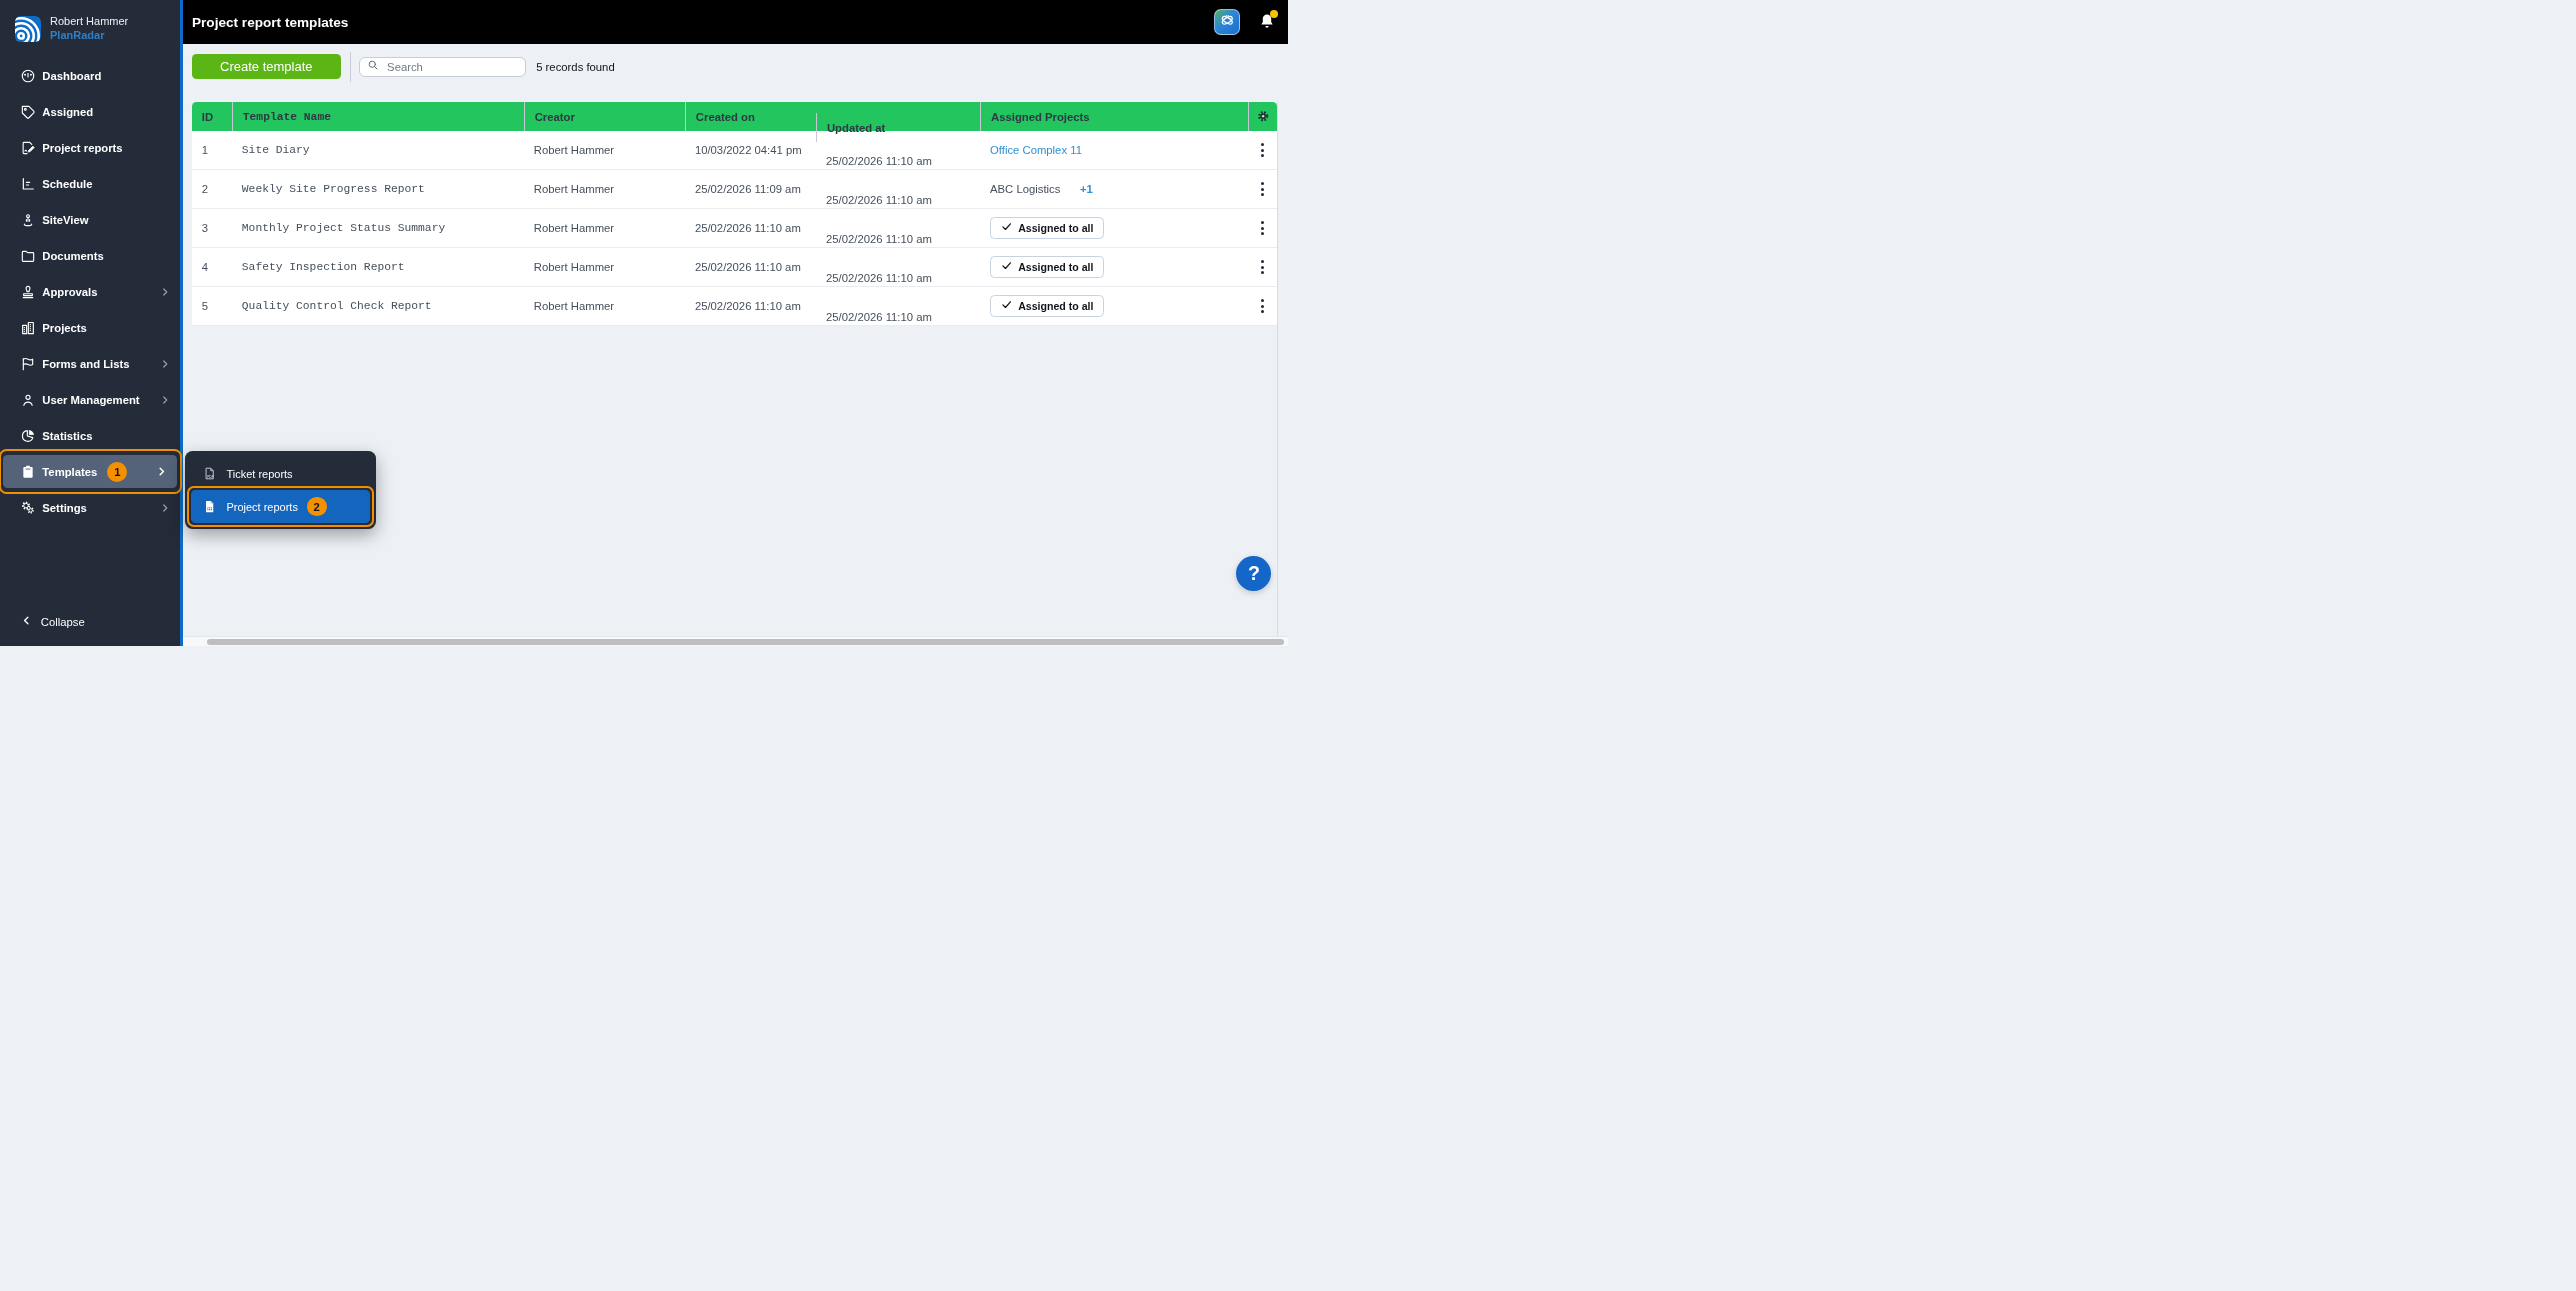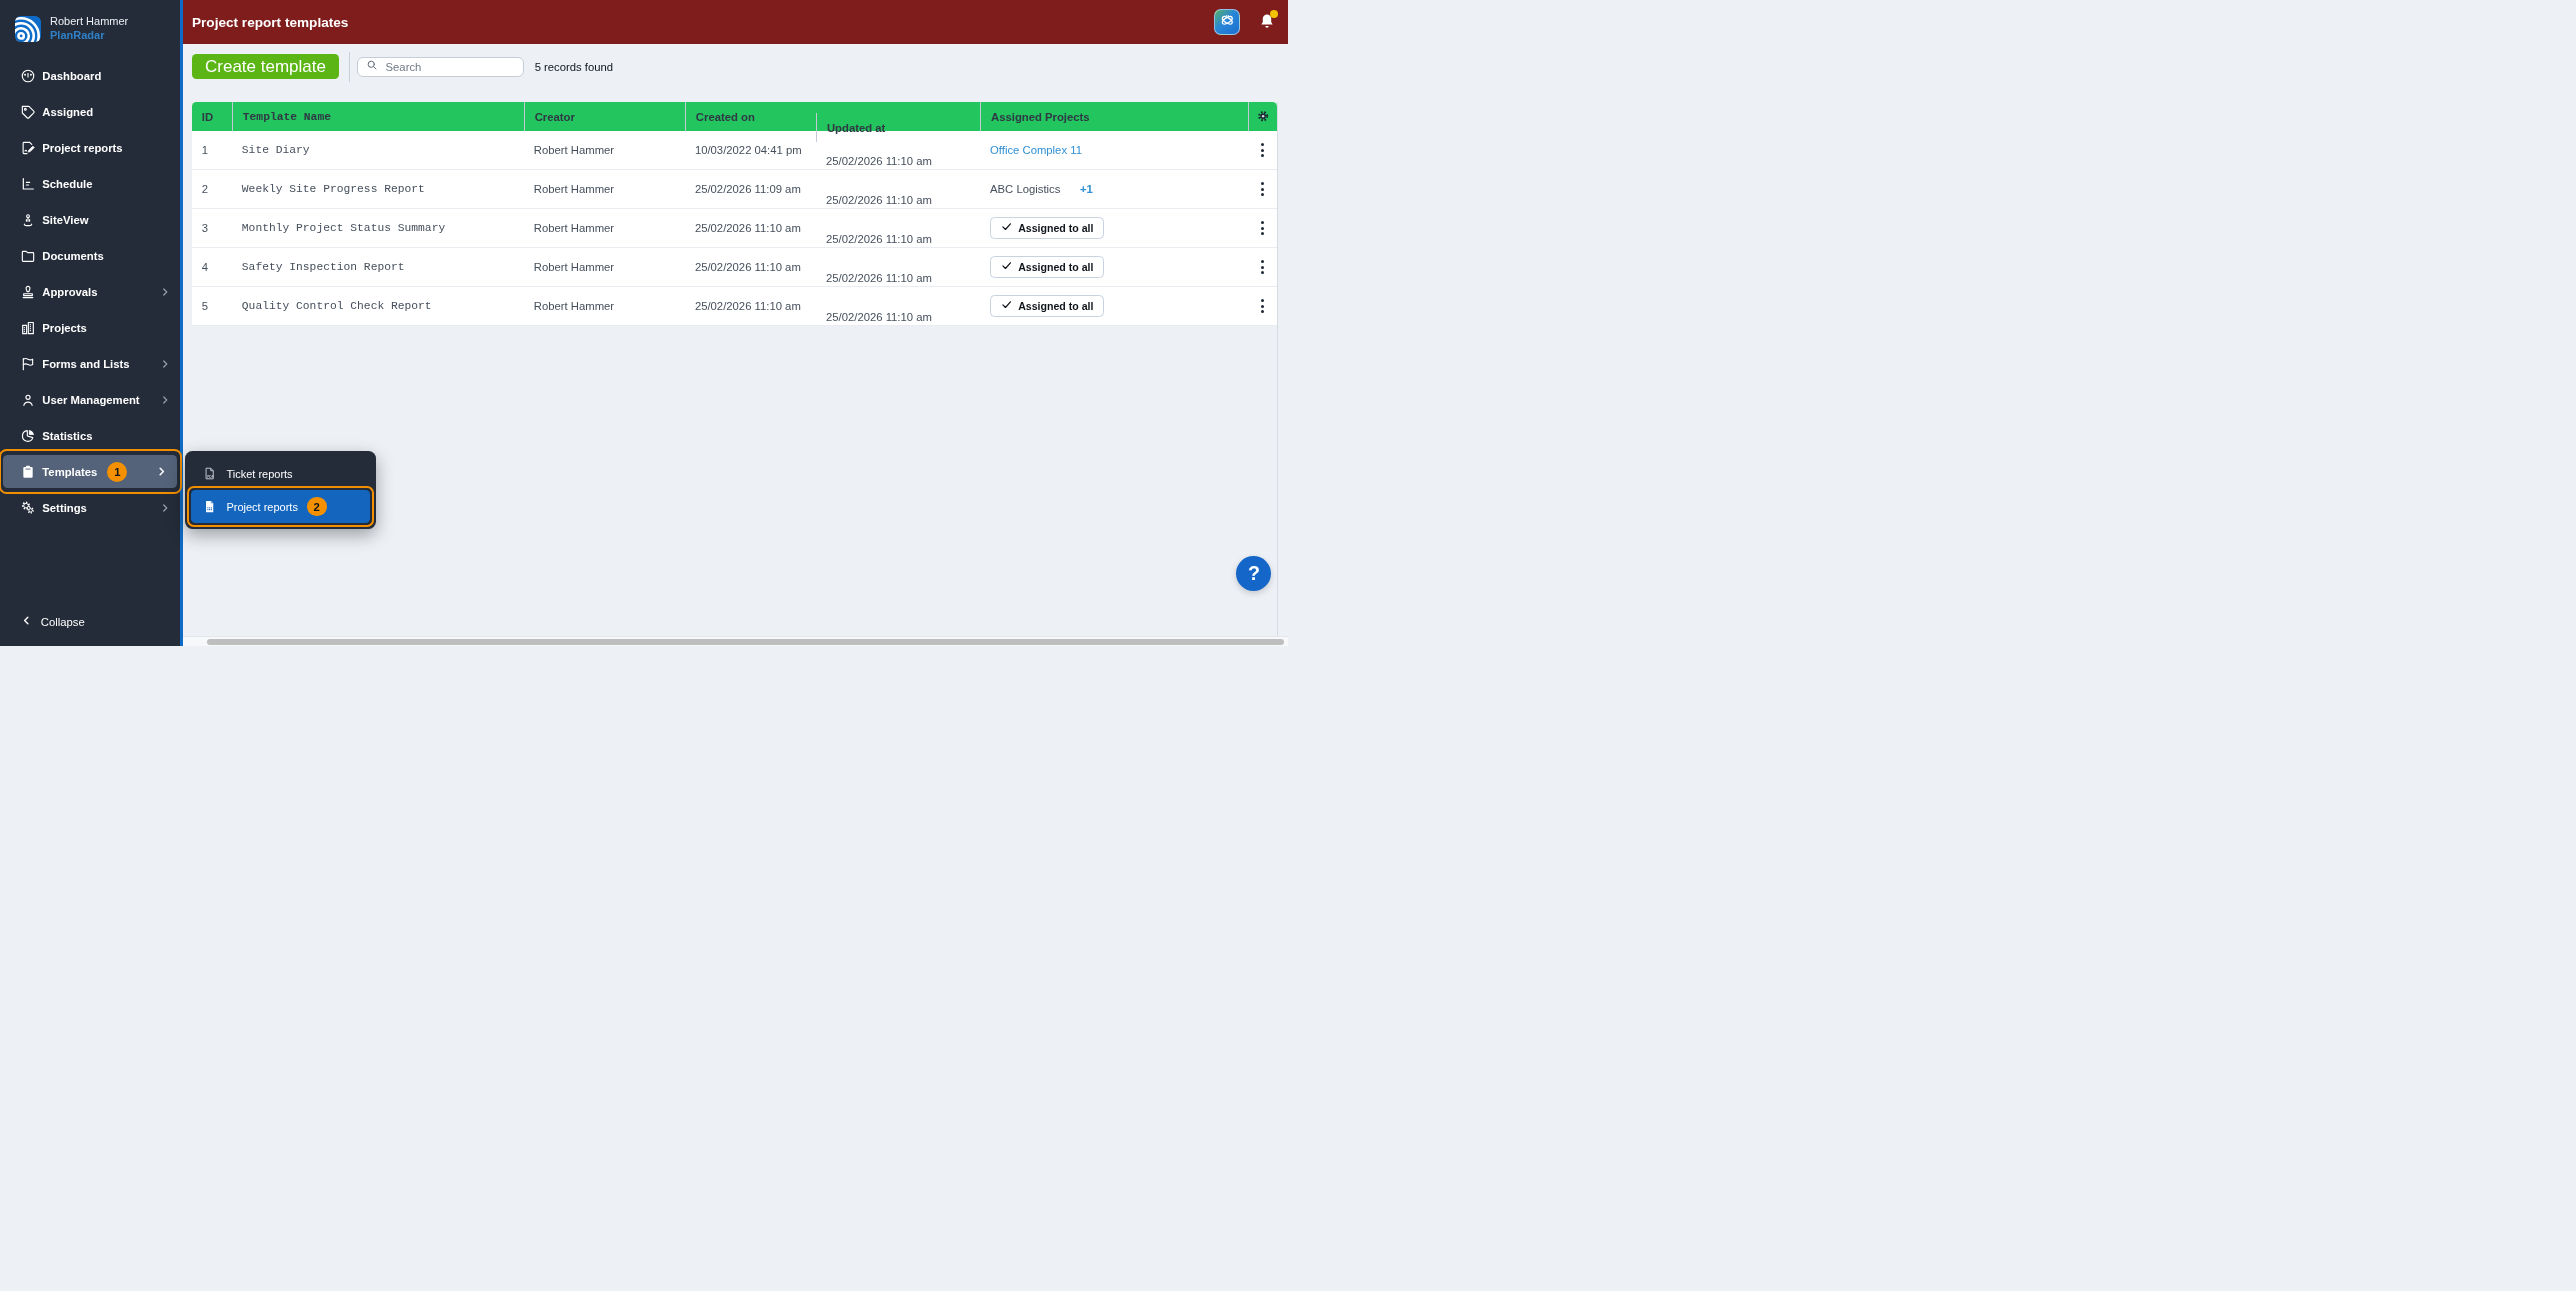--- a/index.html
+++ b/index.html
@@ -26,29 +26,29 @@
   
   .flyout{position:absolute;left:185px;top:451px;width:191px;height:78px;background:#242C39;border-radius:7.5px;padding:6px;box-sizing:border-box;box-shadow:0 6px 16.6px rgba(0,0,0,.35);z-index:7;}
   .fitem{position:relative;display:flex;align-items:center;height:33px;padding:0 7.5px 0 10.6px;color:#fff;font-size:11px;border-radius:4.5px;cursor:pointer;}
   .fitem .ic{width:15px;height:15px;margin-right:9.8px;flex:0 0 15px;}
   .fitem.selected{background:#1465BE;}
   .fitem .ann-ring{inset:-3.8px;border-radius:6.8px;}
   .fitem .badge{width:19.6px;height:19.6px;margin-left:9px;}
 
   
   .main{position:absolute;left:183px;top:0;right:0;bottom:0;}
-  .tophdr{height:44px;background:#7f1d1d;display:flex;align-items:center;padding:0 12px 0 9px;}
+  .tophdr{height:44px;background:#000000;display:flex;align-items:center;padding:0 12px 0 9px;}
   .title{color:#fff;font-size:13.6px;font-weight:700;}
   .hdr-right{margin-left:auto;display:flex;align-items:center;gap:18px;}
   .appbtn{width:26px;height:26px;border-radius:6.8px;border:1.5px solid rgba(255,255,255,.5);background:linear-gradient(135deg,#55B266 0%,#2A86D8 45%,#1B6FD0 100%);display:flex;align-items:center;justify-content:center;cursor:pointer;box-sizing:border-box;}
   .bellwrap{position:relative;width:18px;height:19.6px;cursor:pointer;}
   .belldot{position:absolute;right:-2.3px;top:-2.3px;width:8.3px;height:8.3px;border-radius:50%;background:#F5C400;}
 
   .toolbar{display:flex;align-items:center;margin:6.8px 0 0 9px;height:32px;}
-  .createbtn{height:25px;padding:0 13px;background:#5AB515;color:#fff;font-size:17px;font-weight:400;border:none;border-radius:4.5px;cursor:pointer;font-family:inherit;}
+  .createbtn{height:25px;padding:0 28px;background:#5AB515;color:#fff;font-size:13px;font-weight:400;border:none;border-radius:4.5px;cursor:pointer;font-family:inherit;}
   .tdivider{width:0.8px;height:30px;background:#C9CFD8;margin:0 7.5px 0 9.8px;}
   .searchbox{display:flex;align-items:center;gap:6px;width:167px;height:20px;background:#fff;border:0.8px solid #C6CDD6;border-radius:6px;padding:0 7.5px;box-sizing:border-box;}
   .searchbox input{border:none;outline:none;flex:1;font-size:11.3px;color:#3C4654;font-family:inherit;background:transparent;}
   .searchbox input::placeholder{color:#707A87;}
   .records{margin-left:10.6px;font-size:11.3px;color:#10151B;}
 
   
   .tbl{position:absolute;left:9px;top:102px;width:1085px;z-index:2;}
   .thead{display:flex;height:29px;background:#22c55e;border-radius:4.5px 4.5px 0 0;align-items:center;font-size:11.3px;font-weight:700;color:#2F3844;}
   .th{padding-left:9.8px;box-sizing:border-box;height:100%;display:flex;align-items:center;}

